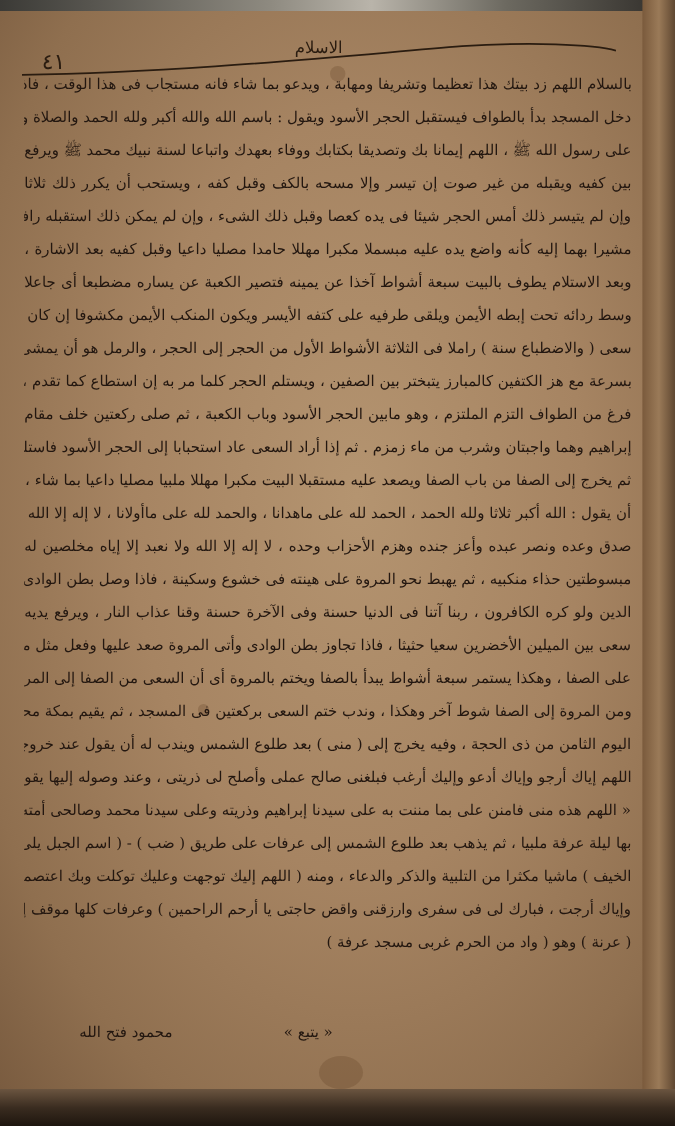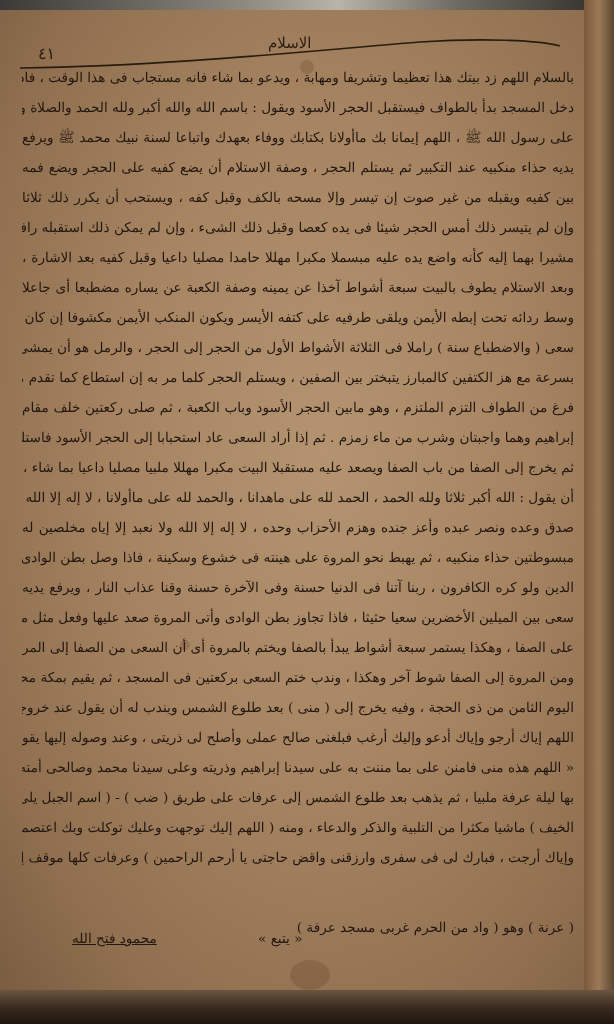--- a/index.html
+++ b/index.html
@@ -23,38 +23,38 @@
   }
   .bottom-shadow {
     position:absolute; left:0; top:990px; width:614px; height:34px;
     background:linear-gradient(180deg,#6b5540 0%,#3a2c20 50%,#1d150e 100%);
   }
   .header-rule {
     position:absolute; left:20px; top:30px; width:540px; height:60px;
   }
   .page-number {
     position:absolute; left:38px; top:44px;
-    font-size:16px; color:#2a1c10;
+    font-size:20px; color:#2a1c10;
   }
   .running-head {
     position:absolute; left:268px; top:34px;
     font-size:15px; color:#2a1c10; direction:rtl;
   }
   .body-text {
     position:absolute; left:22px; top:62px; width:552px;
     direction:rtl; text-align:justify;
     color:#231710;
     font-size:13.6px; line-height:30px;
   }
   .body-text .line { display:block; white-space:nowrap; overflow:hidden; text-align:justify; text-align-last:justify; }
   .footer {
     position:absolute; left:22px; top:930px; width:552px; height:30px;
     direction:rtl; color:#231710; font-size:13.6px;
   }
-  .footer .sig { position:absolute; left:50px; top:0;text-decoration:underline; }
+  .footer .sig { position:absolute; left:50px; top:0; }
   .footer .cont { position:absolute; left:236px; top:0; }
   .stain {
     position:absolute; border-radius:50%; background:rgba(90,60,30,0.25);
   }
 </style>
 </head>
 <body>
 
 <div class="top-strip"></div>
 <div class="page">
@@ -67,46 +67,45 @@
 <svg class="header-rule" viewBox="0 0 540 60" width="540" height="60">
   <path d="M0 38 C 150 36, 300 20, 400 12 C 460 8, 520 10, 540 16" stroke="#2a1c10" stroke-width="1.6" fill="none"></path>
 </svg>
 
 <div class="page-number">٤١</div>
 <div class="running-head">الاسلام</div>
 
 <div class="body-text">
   <span class="line">بالسلام اللهم زد بيتك هذا تعظيما وتشريفا ومهابة ، ويدعو بما شاء فانه مستجاب فى هذا الوقت ، فاذا</span>
   <span class="line">دخل المسجد بدأ بالطواف فيستقبل الحجر الأسود ويقول : باسم الله والله أكبر ولله الحمد والصلاة والسلام</span>
-  <span class="line">على رسول الله ﷺ ، اللهم إيمانا بك ماأولانا بكتابك ووفاء بعهدك واتباعا لسنة نبيك محمد ﷺ ويرفع</span>
-  <span class="line">يديه حذاء منكبيه عند التكبير ثم يستلم الحجر ، وصفة الاستلام أن يضع كفيه على الحجر ويضع فمه</span>
+  <span class="line">على رسول الله ﷺ ، اللهم إيمانا بك وتصديقا بكتابك ووفاء بعهدك واتباعا لسنة نبيك محمد ﷺ ويرفع</span>
   <span class="line">بين كفيه ويقبله من غير صوت إن تيسر وإلا مسحه بالكف وقبل كفه ، ويستحب أن يكرر ذلك ثلاثا</span>
   <span class="line">وإن لم يتيسر ذلك أمس الحجر شيئا فى يده كعصا وقبل ذلك الشىء ، وإن لم يمكن ذلك استقبله رافعا يديه</span>
   <span class="line">مشيرا بهما إليه كأنه واضع يده عليه مبسملا مكبرا مهللا حامدا مصليا داعيا وقبل كفيه بعد الاشارة ،</span>
-  <span class="line">وبعد الاستلام يطوف بالبيت سبعة أشواط آخذا عن يمينه وصفة الكعبة عن يساره مضطبعا أى جاعلا</span>
+  <span class="line">وبعد الاستلام يطوف بالبيت سبعة أشواط آخذا عن يمينه فتصير الكعبة عن يساره مضطبعا أى جاعلا</span>
   <span class="line">وسط ردائه تحت إبطه الأيمن ويلقى طرفيه على كتفه الأيسر ويكون المنكب الأيمن مكشوفا إن كان بعده</span>
   <span class="line">سعى ( والاضطباع سنة ) راملا فى الثلاثة الأشواط الأول من الحجر إلى الحجر ، والرمل هو أن يمشى</span>
   <span class="line">بسرعة مع هز الكتفين كالمبارز يتبختر بين الصفين ، ويستلم الحجر كلما مر به إن استطاع كما تقدم ، فاذا</span>
   <span class="line">فرغ من الطواف التزم الملتزم ، وهو مابين الحجر الأسود وباب الكعبة ، ثم صلى ركعتين خلف مقام</span>
   <span class="line">إبراهيم وهما واجبتان وشرب من ماء زمزم . ثم إذا أراد السعى عاد استحبابا إلى الحجر الأسود فاستلمه ،</span>
   <span class="line">ثم يخرج إلى الصفا من باب الصفا ويصعد عليه مستقبلا البيت مكبرا مهللا ملبيا مصليا داعيا بما شاء ، والأفضل</span>
   <span class="line">أن يقول : الله أكبر ثلاثا ولله الحمد ، الحمد لله على ماهدانا ، والحمد لله على ماأولانا ، لا إله إلا الله وحده</span>
   <span class="line">صدق وعده ونصر عبده وأعز جنده وهزم الأحزاب وحده ، لا إله إلا الله ولا نعبد إلا إياه مخلصين له</span>
   <span class="line">مبسوطتين حذاء منكبيه ، ثم يهبط نحو المروة على هينته فى خشوع وسكينة ، فاذا وصل بطن الوادى</span>
   <span class="line">الدين ولو كره الكافرون ، ربنا آتنا فى الدنيا حسنة وفى الآخرة حسنة وقنا عذاب النار ، ويرفع يديه</span>
   <span class="line">سعى بين الميلين الأخضرين سعيا حثيثا ، فاذا تجاوز بطن الوادى وأتى المروة صعد عليها وفعل مثل مافعل</span>
   <span class="line">على الصفا ، وهكذا يستمر سبعة أشواط يبدأ بالصفا ويختم بالمروة أى أن السعى من الصفا إلى المروة شوط ،</span>
   <span class="line">ومن المروة إلى الصفا شوط آخر وهكذا ، وندب ختم السعى بركعتين فى المسجد ، ثم يقيم بمكة محرما إلى</span>
   <span class="line">اليوم الثامن من ذى الحجة ، وفيه يخرج إلى ( منى ) بعد طلوع الشمس ويندب له أن يقول عند خروجه :</span>
   <span class="line">اللهم إياك أرجو وإياك أدعو وإليك أرغب فبلغنى صالح عملى وأصلح لى ذريتى ، وعند وصوله إليها يقول:</span>
   <span class="line">« اللهم هذه منى فامنن على بما مننت به على سيدنا إبراهيم وذريته وعلى سيدنا محمد وصالحى أمته ، ويبيت</span>
   <span class="line">بها ليلة عرفة ملبيا ، ثم يذهب بعد طلوع الشمس إلى عرفات على طريق ( ضب ) - ( اسم الجبل يلى مسجد</span>
   <span class="line">الخيف ) ماشيا مكثرا من التلبية والذكر والدعاء ، ومنه ( اللهم إليك توجهت وعليك توكلت وبك اعتصمت</span>
   <span class="line">وإياك أرجت ، فبارك لى فى سفرى وارزقنى واقض حاجتى يا أرحم الراحمين ) وعرفات كلها موقف إلا بطن</span>
-  <span class="line" style="text-align-last:right;margin-top:40px;">( عرنة ) وهو ( واد من الحرم غربى مسجد عرفة )</span>
+  <span class="line" style="text-align-last:right;">( عرنة ) وهو ( واد من الحرم غربى مسجد عرفة )</span>
 </div>
 
 <div class="footer" style="top:930px;">
   <span class="cont">« يتبع »</span>
   <span class="sig">محمود فتح الله</span>
 </div>
 
 <div class="bottom-shadow"></div>
 
 </body></html>

